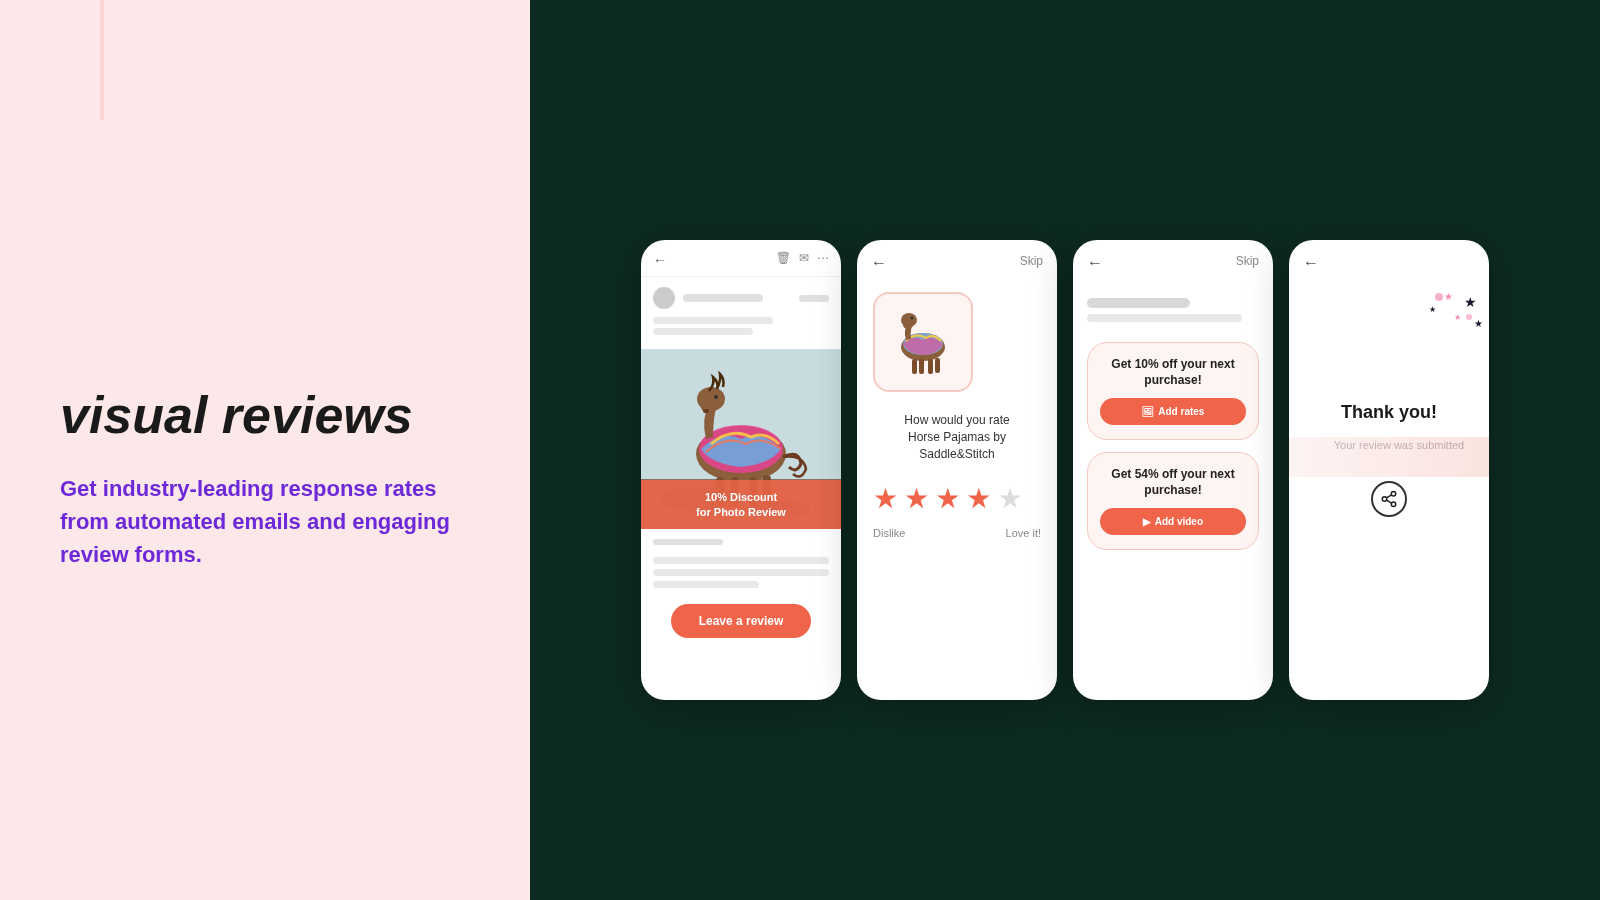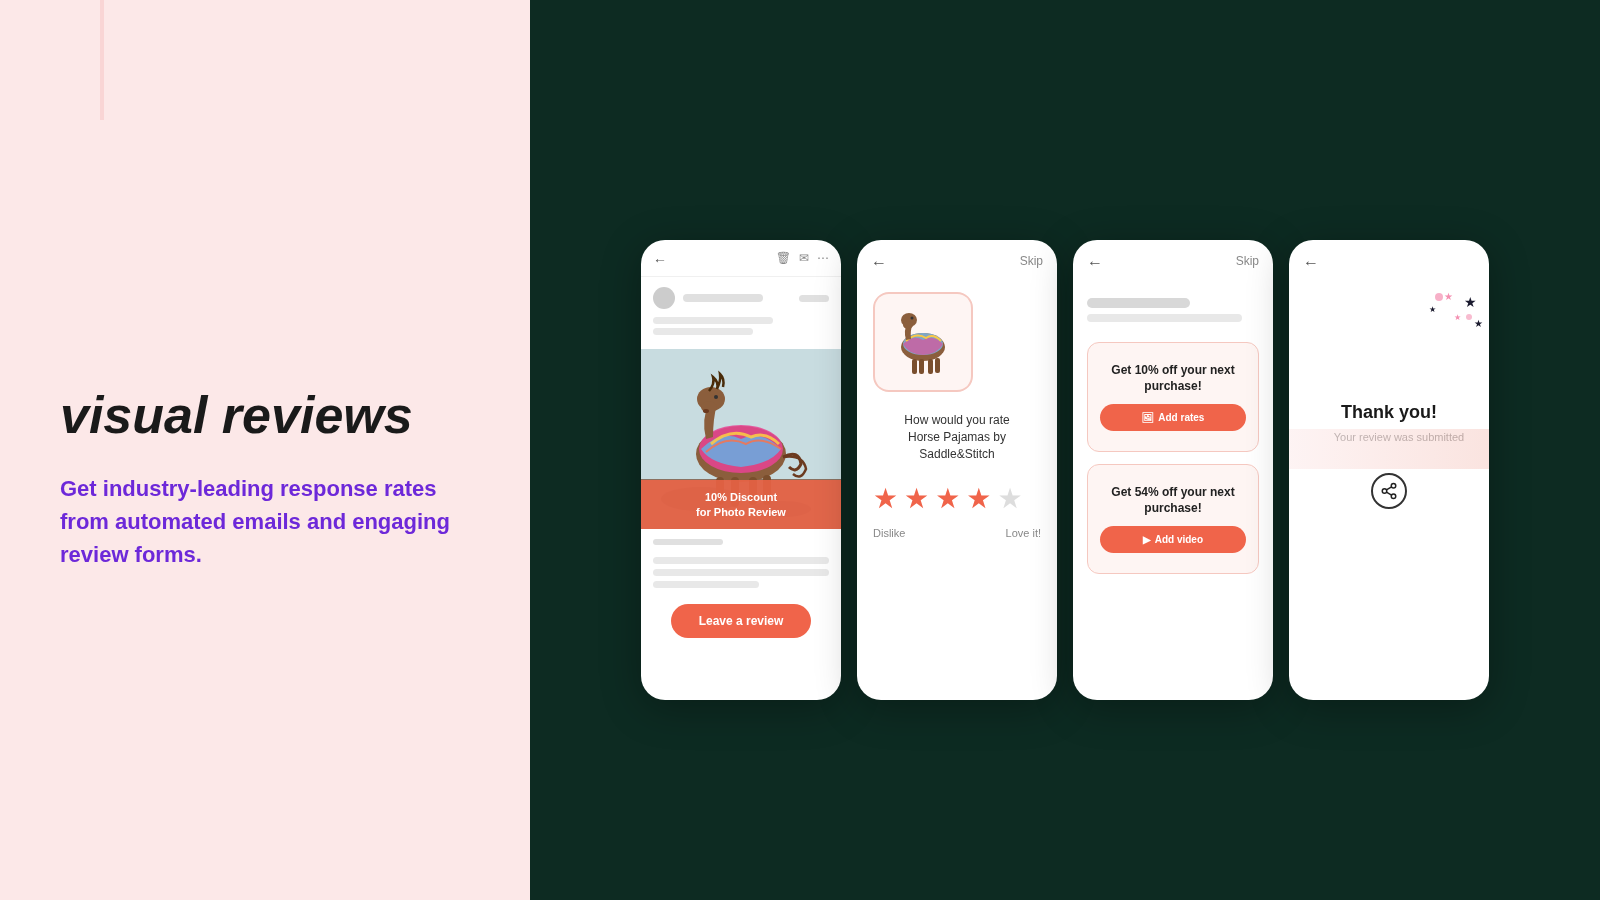--- a/index.html
+++ b/index.html
@@ -310,22 +310,22 @@
       height: 8px;
       background: #e8e8e8;
       border-radius: 4px;
       width: 90%;
       margin-bottom: 20px;
     }
 
     .offer-block {
       background: #fef5f3;
       border: 1px solid #f5c8c0;
-      border-radius: 12px;
-      padding: 20px 12px;
+      border-radius: 20px;
+      padding: 14px 12px;
       margin-bottom: 12px;
       text-align: center;
     }
 
     .offer-text {
       font-size: 12px;
       font-weight: 600;
       color: #222;
       margin-bottom: 10px;
       line-height: 1.3;
@@ -368,21 +368,21 @@
       top: 0;
       right: 0;
       width: 80px;
       height: 80px;
     }
 
     .thank-you-title {
       font-size: 18px;
       font-weight: 700;
       color: #1a1a1a;
-      margin-bottom: 8px;
+      margin-bottom: 16px;
       text-align: center;
     }
 
     .submitted-text {
       font-size: 11px;
       color: #888;
       text-align: center;
       margin-bottom: 30px;
       margin-left: 20px;
     }

